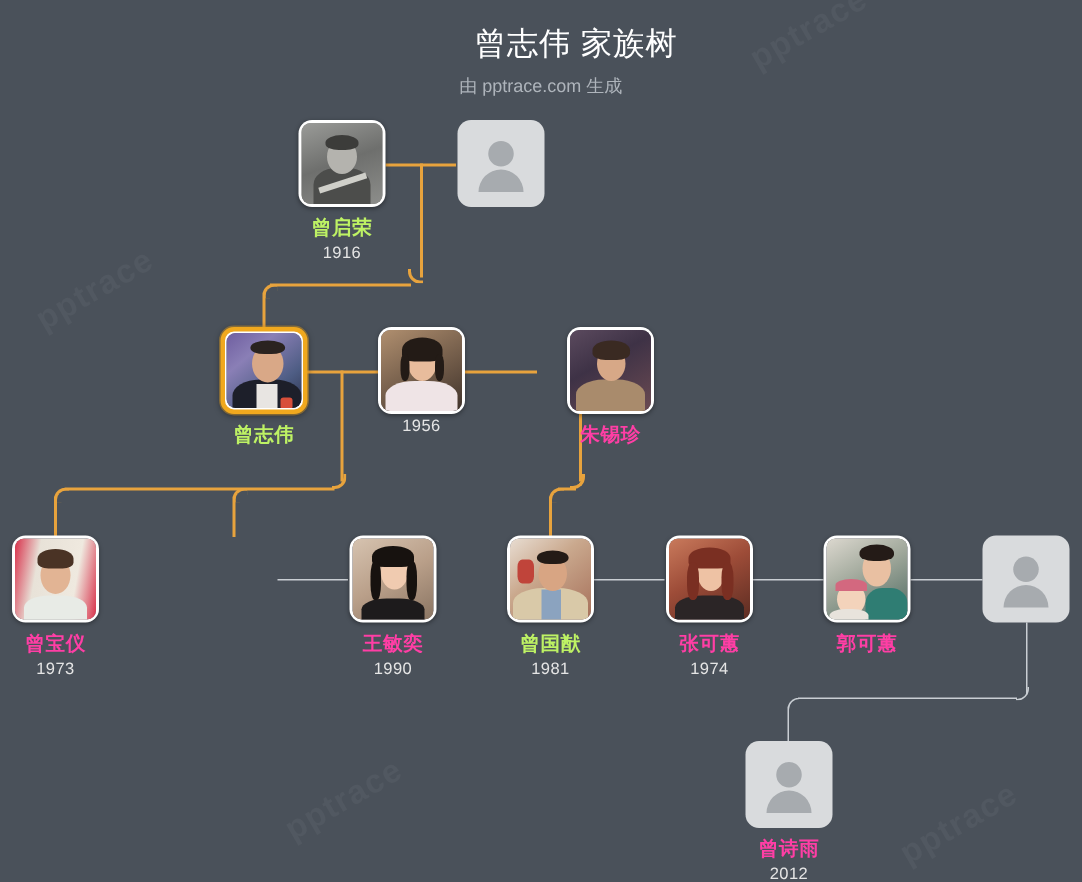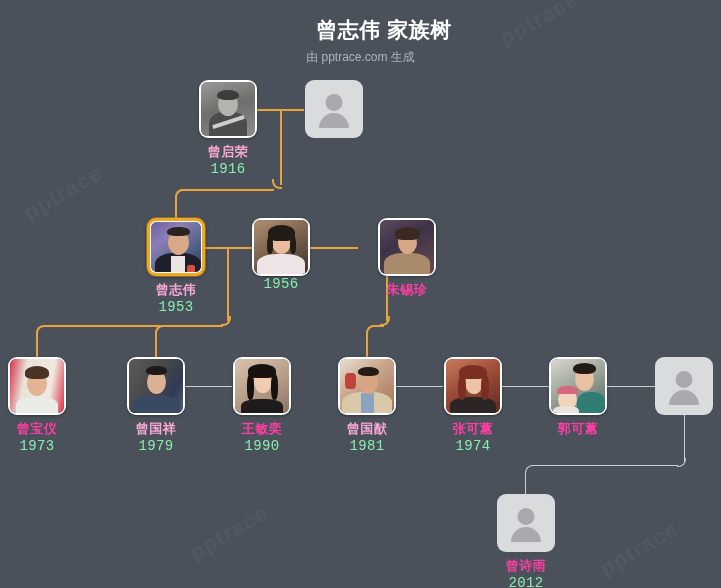--- a/index.html
+++ b/index.html
@@ -37,21 +37,21 @@
   .header {
     position: absolute;
     top: 0; left: 0;
     width: 721px;
     text-align: center;
     padding-top: 16px;
   }
   .title {
     color: #ffffff;
     font-size: 21px;
-    font-weight: 700;
+    font-weight: 400;
     line-height: 28px;
     letter-spacing: 0.5px;
     margin-left: 47px;
   }
   .subtitle {
     color: #aeb4bb;
     font-size: 12px;
     line-height: 20px;
     margin-top: 3px;
   }
@@ -148,28 +148,27 @@
     border-radius: 16px 16px 0 0;
   }
 
   .name {
     font-size: 13px;
     font-weight: 700;
     line-height: 18px;
     margin-top: 5px;
     letter-spacing: 0.5px;
   }
-  .name.male   { color: #f9a8d4; text-align: center; }
+  .name.male   { color: #bef264; text-align: center; }
   .name.female { color: #ff3ea5; }
   .year {
-    color: #86efac;
-    font-size: 14px;
+    color: #e5e5e5;
+    font-size: 11px;
     line-height: 17px;
     letter-spacing: 0.3px;
-    font-family: Liberation Mono, monospace;
   }
 
   
   .p-bg { left:0; top:0; right:0; bottom:0; }
   .p-face {
     border-radius: 50%;
   }
   .p-hair {
     border-radius: 50% 50% 40% 40%;
   }
@@ -257,21 +256,20 @@
       <div class="photo">
         <i class="p-bg" style="background:linear-gradient(140deg,#6f5ea0 0%,#8a7fb6 30%,#4e5d84 70%,#2e3550 100%);"></i>
         <i class="p-torso" style="left:4px; top:31px; width:46px; height:27px; background:#1d1f2a;"></i>
         <i style="left:20px; top:34px; width:14px; height:24px; background:#e8e5e2;"></i>
         <i class="p-face" style="left:17px; top:8px; width:21px; height:25px; background:#d9a887;"></i>
         <i class="p-hair" style="left:16px; top:5px; width:23px; height:9px; background:#2a2320;"></i>
         <i style="left:36px; top:43px; width:8px; height:8px; background:#d84f3a; border-radius:2px;"></i>
       </div>
     </div>
     <div class="name male">曾志伟</div>
-    <div class="year">1953</div>
   </div>
 
   <div class="node" style="left:226px; top:218px;">
     <div class="card">
       <div class="photo">
         <i class="p-bg" style="background:linear-gradient(150deg,#b08f6f 0%,#7d6550 45%,#40332b 100%);"></i>
         <i class="p-torso" style="left:3px; top:34px; width:48px; height:24px; background:#efe4e6;"></i>
         <i class="p-face" style="left:18px; top:10px; width:19px; height:24px; background:#e8bc9c;"></i>
         <i class="p-hair" style="left:14px; top:5px; width:27px; height:16px; background:#231b16; border-radius:50% 50% 30% 30%;"></i>
         <i style="left:13px; top:16px; width:6px; height:18px; background:#231b16; border-radius:40%;"></i>
@@ -300,32 +298,20 @@
         <i class="p-bg" style="background:linear-gradient(100deg,#d8304a 0%,#e8e2d8 28%,#efe9df 72%,#d8304a 100%);"></i>
         <i class="p-torso" style="left:6px; top:38px; width:42px; height:20px; background:#e8ebe6;"></i>
         <i class="p-face" style="left:17px; top:12px; width:20px; height:25px; background:#e2b494;"></i>
         <i class="p-hair" style="left:15px; top:7px; width:24px; height:13px; background:#4a3325; border-radius:50% 50% 30% 30%;"></i>
       </div>
     </div>
     <div class="name female">曾宝仪</div>
     <div class="year">1973</div>
   </div>
 
-  <div class="node" style="left:101px; top:357px;">
-    <div class="card">
-      <div class="photo">
-        <i class="p-bg" style="background:linear-gradient(120deg,#5b5a58 0%,#48484a 45%,#2f3a55 75%,#55607e 100%);"></i>
-        <i class="p-torso" style="left:3px; top:36px; width:48px; height:22px; background:#39495f;"></i>
-        <i class="p-face" style="left:18px; top:11px; width:19px; height:24px; background:#d9b194;"></i>
-        <i class="p-hair" style="left:17px; top:7px; width:21px; height:9px; background:#1c1917;"></i>
-      </div>
-    </div>
-    <div class="name male">曾国祥</div>
-    <div class="year">1979</div>
-  </div>
 
   <div class="node" style="left:207px; top:357px;">
     <div class="card">
       <div class="photo">
         <i class="p-bg" style="background:linear-gradient(150deg,#d6c3b0 0%,#b99f89 50%,#8a7563 100%);"></i>
         <i class="p-torso" style="left:6px; top:40px; width:42px; height:18px; background:#1d1b1c;"></i>
         <i class="p-face" style="left:19px; top:11px; width:18px; height:23px; background:#f0cbb0;"></i>
         <i class="p-hair" style="left:13px; top:5px; width:28px; height:14px; background:#17120f; border-radius:50% 50% 30% 30%;"></i>
         <i style="left:12px; top:15px; width:7px; height:26px; background:#17120f; border-radius:40%;"></i>
         <i style="left:36px; top:15px; width:7px; height:26px; background:#17120f; border-radius:40%;"></i>

